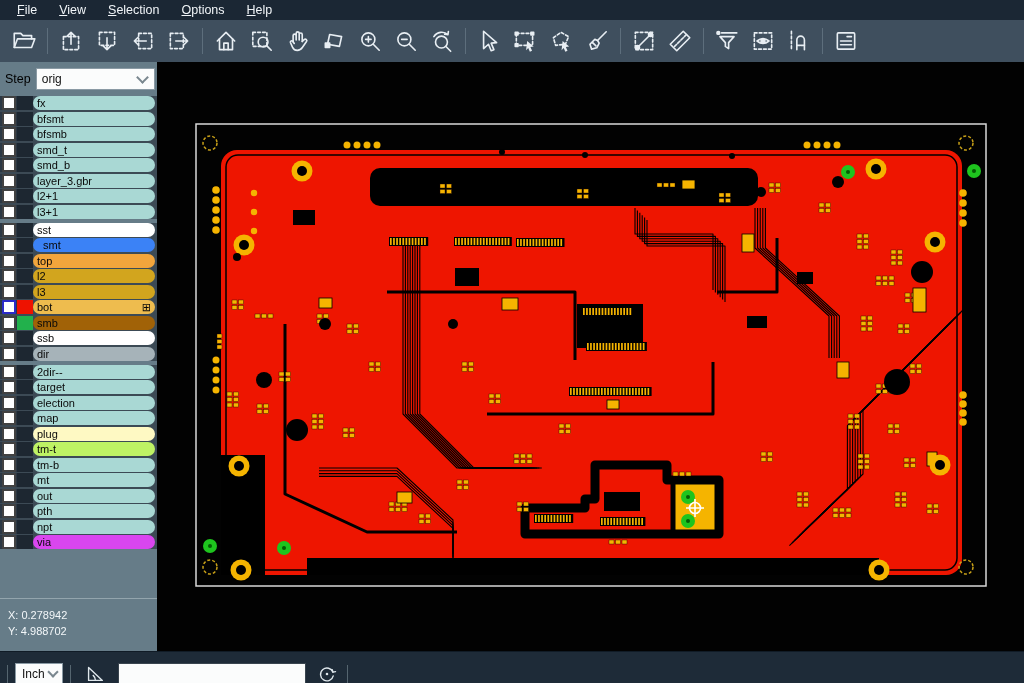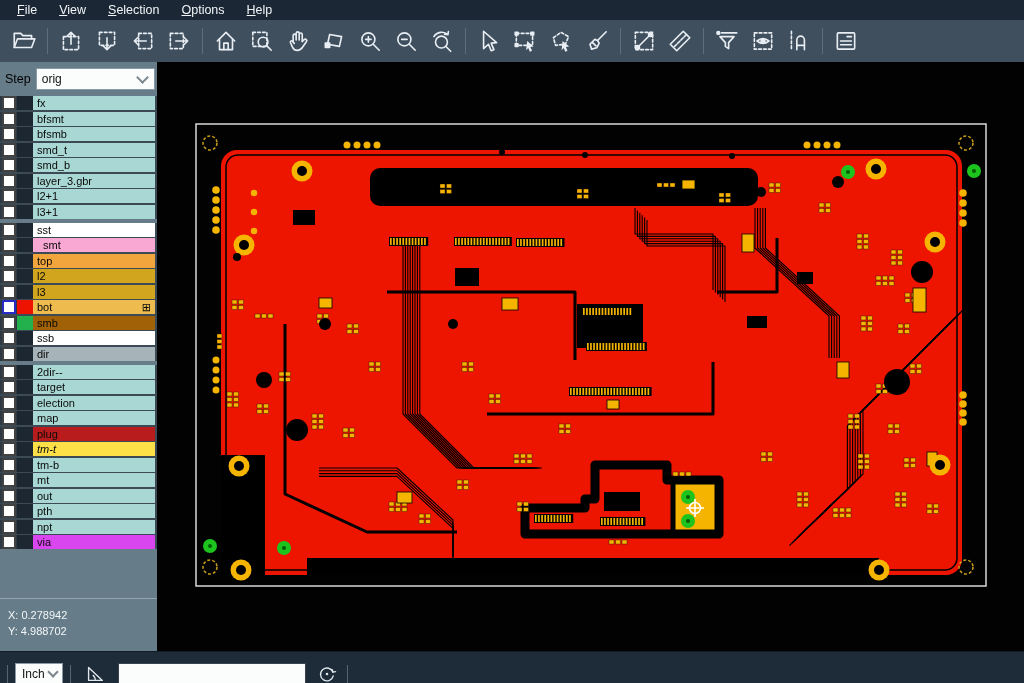--- a/index.html
+++ b/index.html
@@ -26,21 +26,21 @@
   .chev{width:7px;height:7px;border-right:2px solid #7a878f;border-bottom:2px solid #7a878f;
         transform:rotate(45deg);display:inline-block;margin-top:-3px;}
   .layer-list{position:absolute;left:0;top:34px;width:157px;}
   .layer-group{margin-bottom:4px;background:#3c4a55;}
   .layer-row{display:flex;height:14px;margin-bottom:1.5px;align-items:stretch;}
   .cb-cell{width:17px;background:#2c3844;display:flex;align-items:center;justify-content:center;flex:0 0 auto;}
   .cbox{width:10px;height:10px;background:#fff;border:2px solid #424242;border-radius:1px;}
   .cbox.sel{border-color:#2a2ac8;}
   .swatch-cell{width:16px;background:#1d2731;flex:0 0 auto;}
   .label-cell{flex:1;font-size:11px;color:#0a0a0a;line-height:14px;padding-left:4px;
-              display:flex;align-items:center;margin-right:2px;}
+              display:flex;align-items:center;margin-right:2px;border-radius:7px;}
   .grid-glyph{margin-left:auto;margin-right:4px;font-size:11px;line-height:11px;}
   .coords{position:absolute;left:0;top:536px;width:157px;}
   .coords .sepline{height:1px;background:#93a5ad;margin:0 0 8px 0;width:157px;}
   .coord-line{color:#f3f7f9;font-size:11px;padding:2px 0 2px 8px;}
   
   .canvas{position:absolute;left:157px;top:62px;width:867px;height:589px;background:#020202;}
   
   .statusbar{position:absolute;left:0;top:651px;width:1024px;height:44px;background:#1e2b38;
              border-top:1px solid #101b26;display:flex;align-items:center;box-sizing:border-box;}
   .ssep{width:1px;height:18px;background:#55656f;margin:0 7px;flex:0 0 auto;}
@@ -291,21 +291,21 @@
               <div class="cbox"></div>
             </div>
             <div class="swatch-cell"></div>
             <div class="label-cell" style="background: rgb(255, 255, 255);">sst</div>
           </div>
           <div class="layer-row">
             <div class="cb-cell">
               <div class="cbox"></div>
             </div>
             <div class="swatch-cell"></div>
-            <div class="label-cell" style="background: #f9a8d4; padding-left: 10px;">smt</div>
+            <div class="label-cell" style="background: #3b82f6; padding-left: 10px;">smt</div>
           </div>
           <div class="layer-row">
             <div class="cb-cell">
               <div class="cbox"></div>
             </div>
             <div class="swatch-cell"></div>
             <div class="label-cell" style="background: rgb(242, 165, 60);">top</div>
           </div>
           <div class="layer-row">
             <div class="cb-cell">
@@ -377,28 +377,28 @@
               <div class="cbox"></div>
             </div>
             <div class="swatch-cell"></div>
             <div class="label-cell" style="background: rgb(169, 216, 212);">map</div>
           </div>
           <div class="layer-row">
             <div class="cb-cell">
               <div class="cbox"></div>
             </div>
             <div class="swatch-cell"></div>
-            <div class="label-cell" style="background: #b91c1c;">plug</div>
-          </div>
-          <div class="layer-row">
-            <div class="cb-cell">
-              <div class="cbox"></div>
-            </div>
-            <div class="swatch-cell"></div>
-            <div class="label-cell" style="background: #fde047; font-style: italic;">tm-t</div>
+            <div class="label-cell" style="background: #fef9c3;">plug</div>
+          </div>
+          <div class="layer-row">
+            <div class="cb-cell">
+              <div class="cbox"></div>
+            </div>
+            <div class="swatch-cell"></div>
+            <div class="label-cell" style="background: #bef264;">tm-t</div>
           </div>
           <div class="layer-row">
             <div class="cb-cell">
               <div class="cbox"></div>
             </div>
             <div class="swatch-cell"></div>
             <div class="label-cell" style="background: rgb(169, 216, 212);">tm-b</div>
           </div>
           <div class="layer-row">
             <div class="cb-cell">

